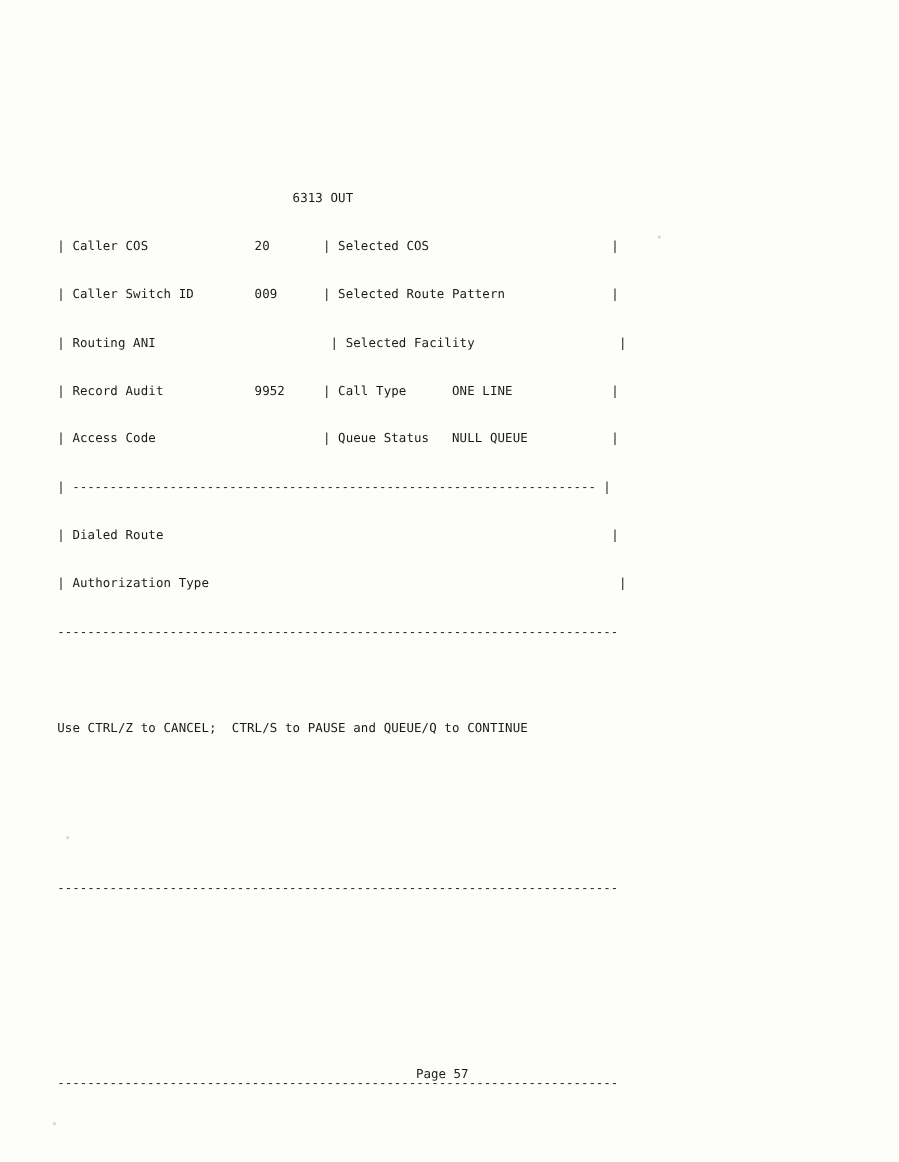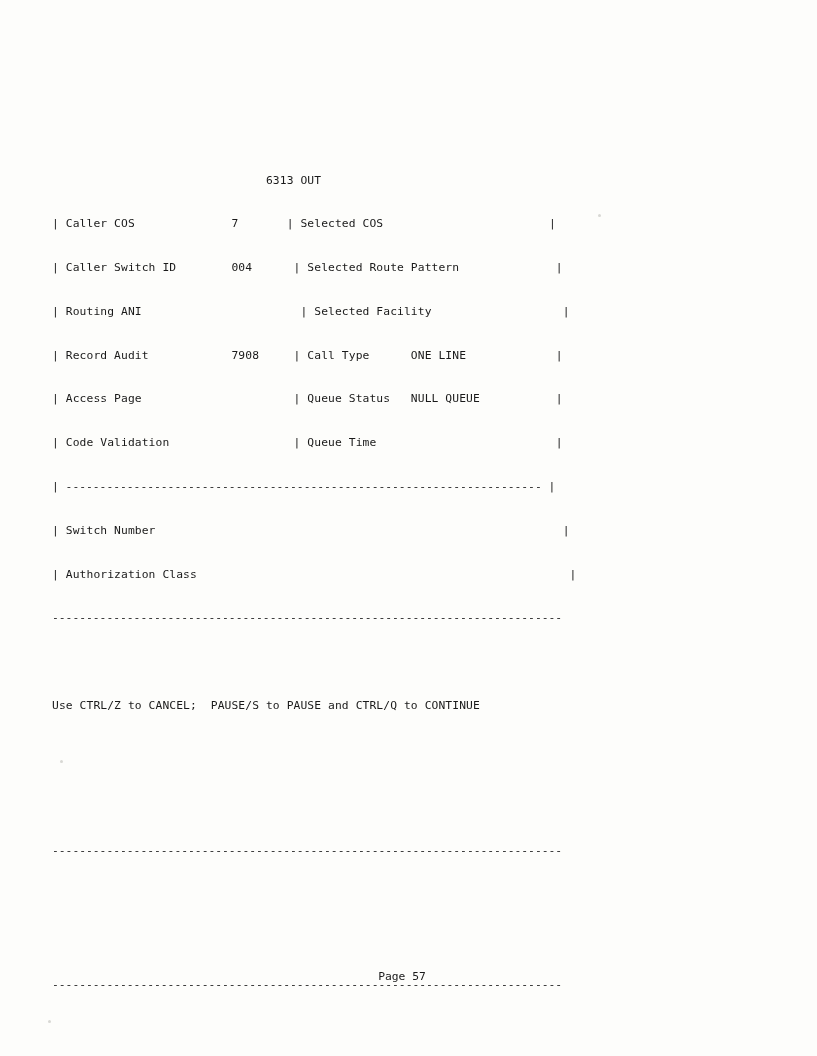--- a/index.html
+++ b/index.html
@@ -67,33 +67,32 @@
 
   <div class="speck" style="left:60px; top:760px;"></div>
   <div class="speck" style="left:598px; top:214px;"></div>
   <div class="speck" style="left:48px; top:1020px;"></div>
 
   <div class="sheet">
 
     
     <div class="block">
       <div class="line">                               6313 OUT</div>
-      <div class="line">| Caller COS              7       | Selected COS                        |</div>
-      <div class="line">| Caller Switch ID        004      | Selected Route Pattern              |</div>
+      <div class="line">| Caller COS              20       | Selected COS                        |</div>
+      <div class="line">| Caller Switch ID        009      | Selected Route Pattern              |</div>
       <div class="line">| Routing ANI                       | Selected Facility                   |</div>
-      <div class="line">| Record Audit            7908     | Call Type      ONE LINE             |</div>
-      <div class="line">| Access Page                      | Queue Status   NULL QUEUE           |</div>
-      <div class="line">| Code Validation                  | Queue Time                          |</div>
+      <div class="line">| Record Audit            9952     | Call Type      ONE LINE             |</div>
+      <div class="line">| Access Code                      | Queue Status   NULL QUEUE           |</div>
       <div class="line rule">| ---------------------------------------------------------------------- |</div>
-      <div class="line">| Switch Number                                                           |</div>
-      <div class="line">| Authorization Class                                                      |</div>
+      <div class="line">| Dialed Route                                                           |</div>
+      <div class="line">| Authorization Type                                                      |</div>
       <div class="line rule">---------------------------------------------------------------------------</div>
     </div>
 
-    <div class="line">Use CTRL/Z to CANCEL;  PAUSE/S to PAUSE and CTRL/Q to CONTINUE</div>
+    <div class="line">Use CTRL/Z to CANCEL;  CTRL/S to PAUSE and QUEUE/Q to CONTINUE</div>
     <div class="gap10"></div>
 
     
     <div class="block">
       <div class="line rule">---------------------------------------------------------------------------</div>
       
       
       
       
       

